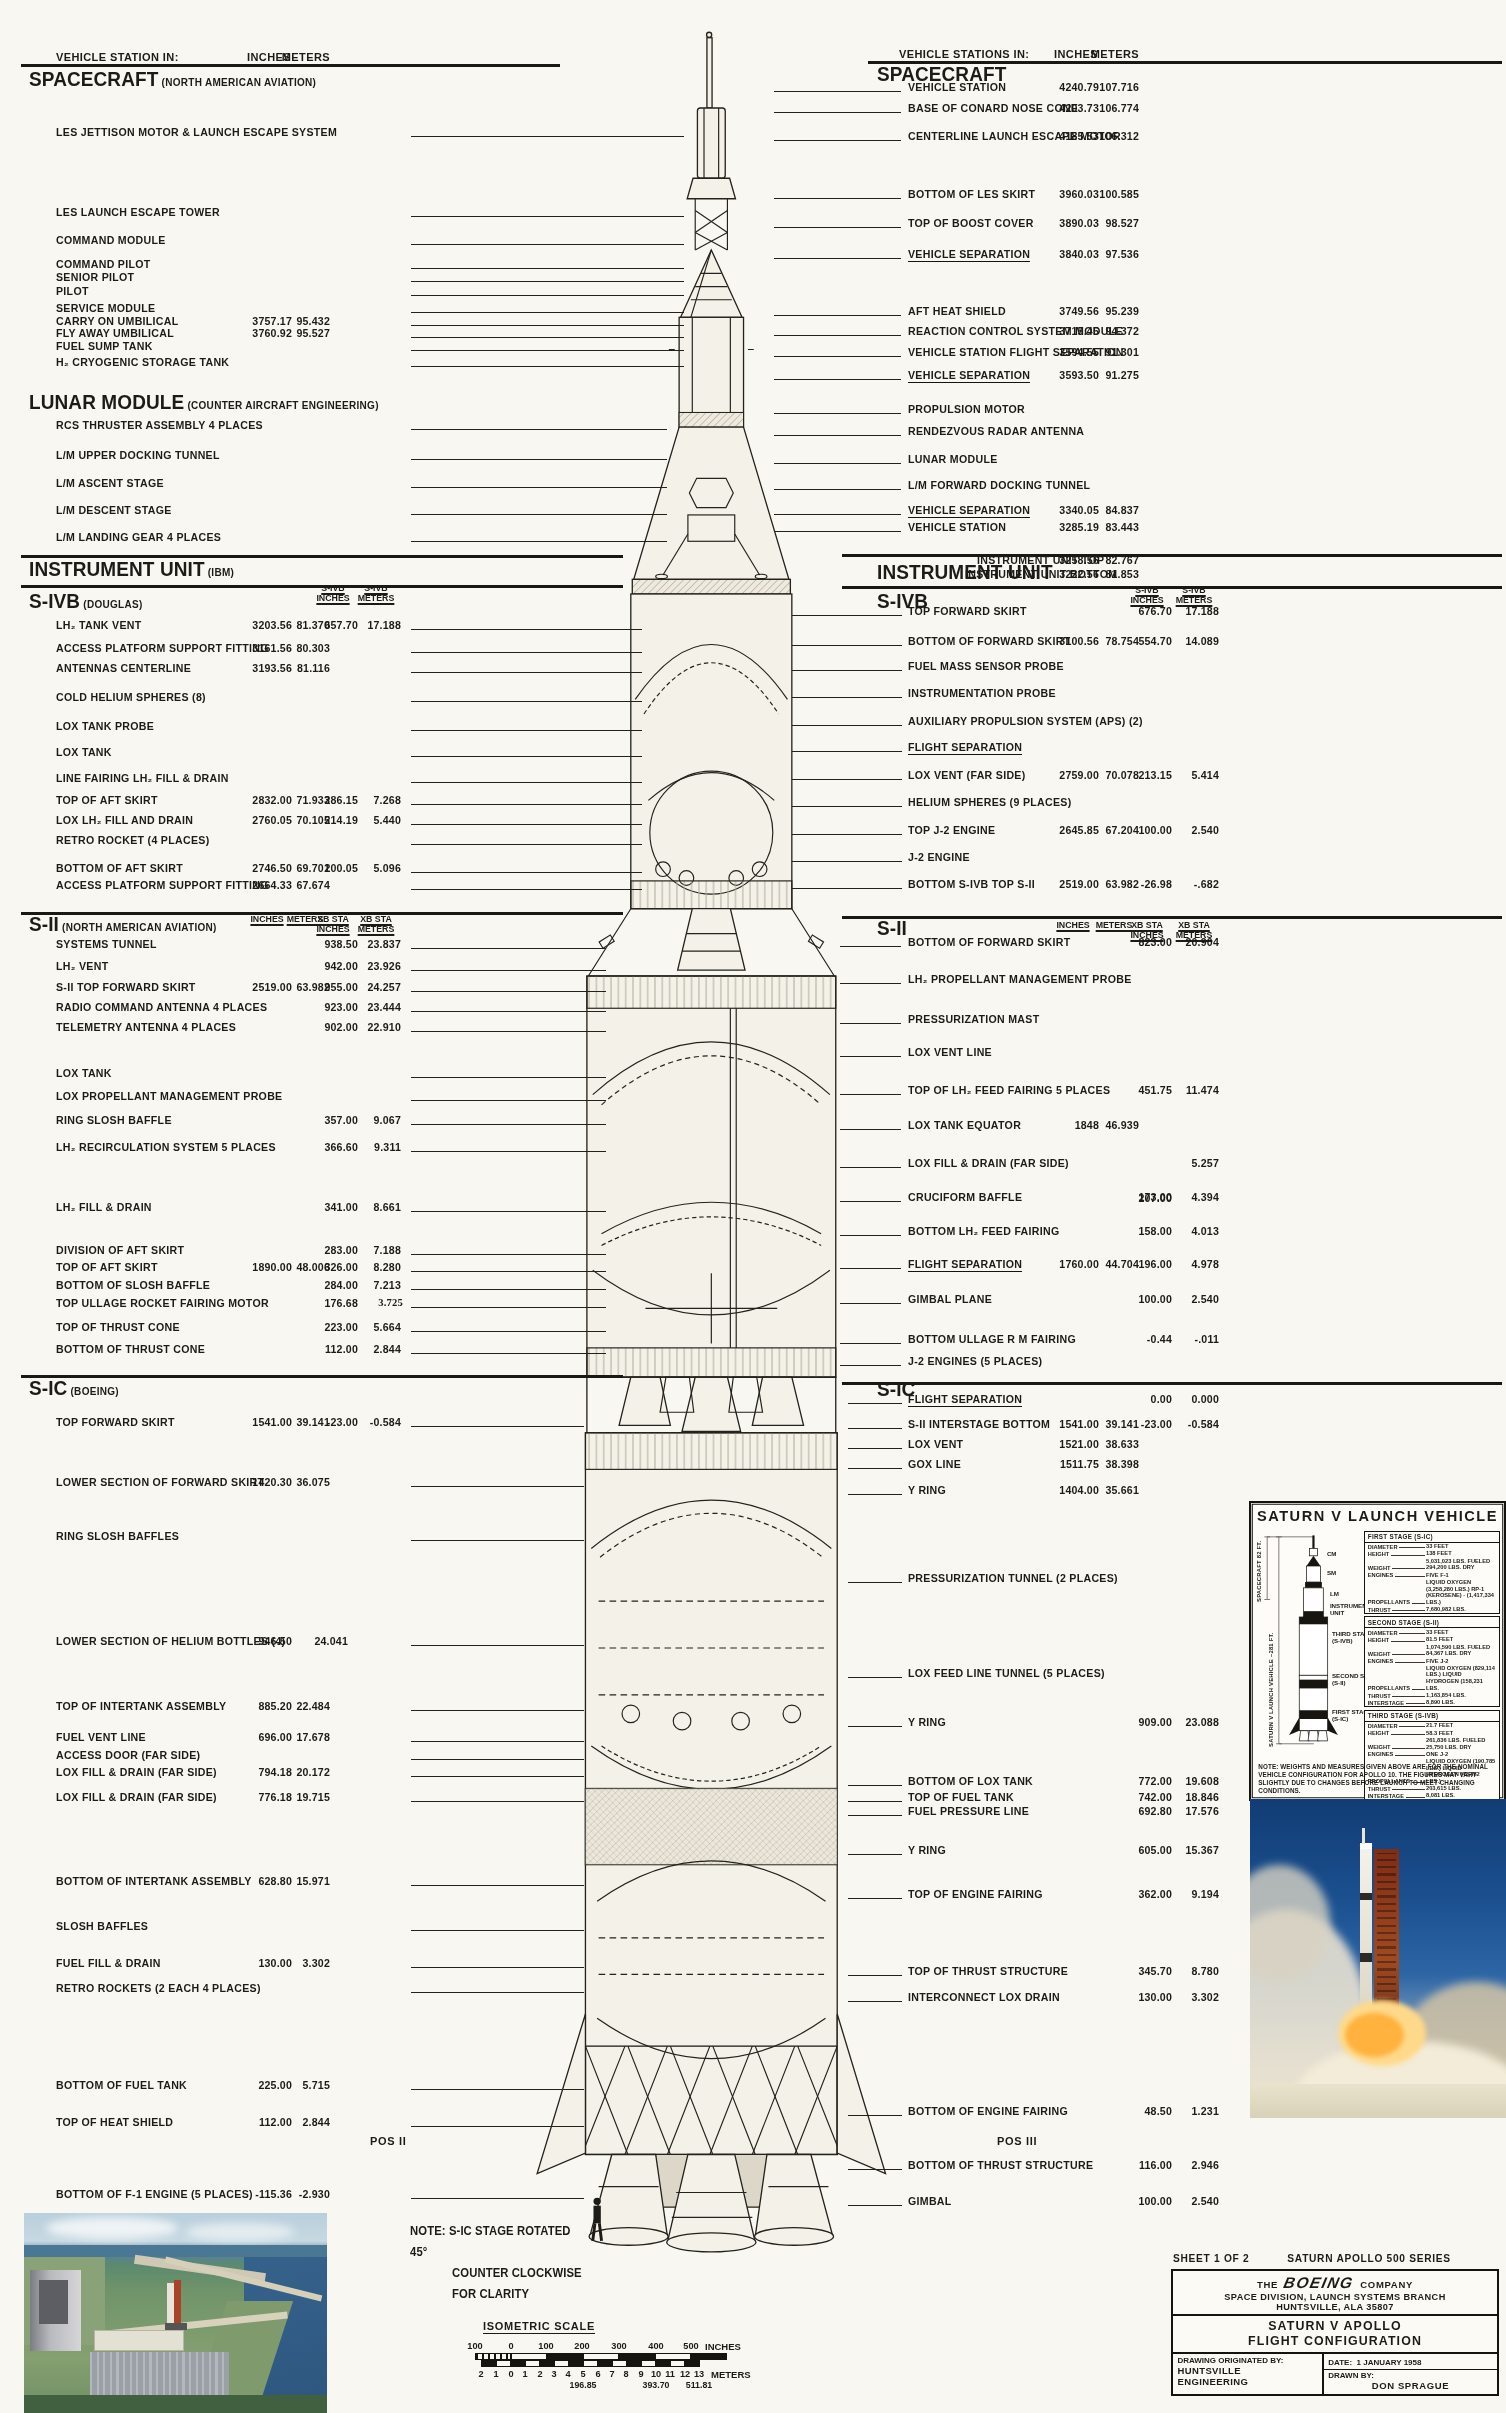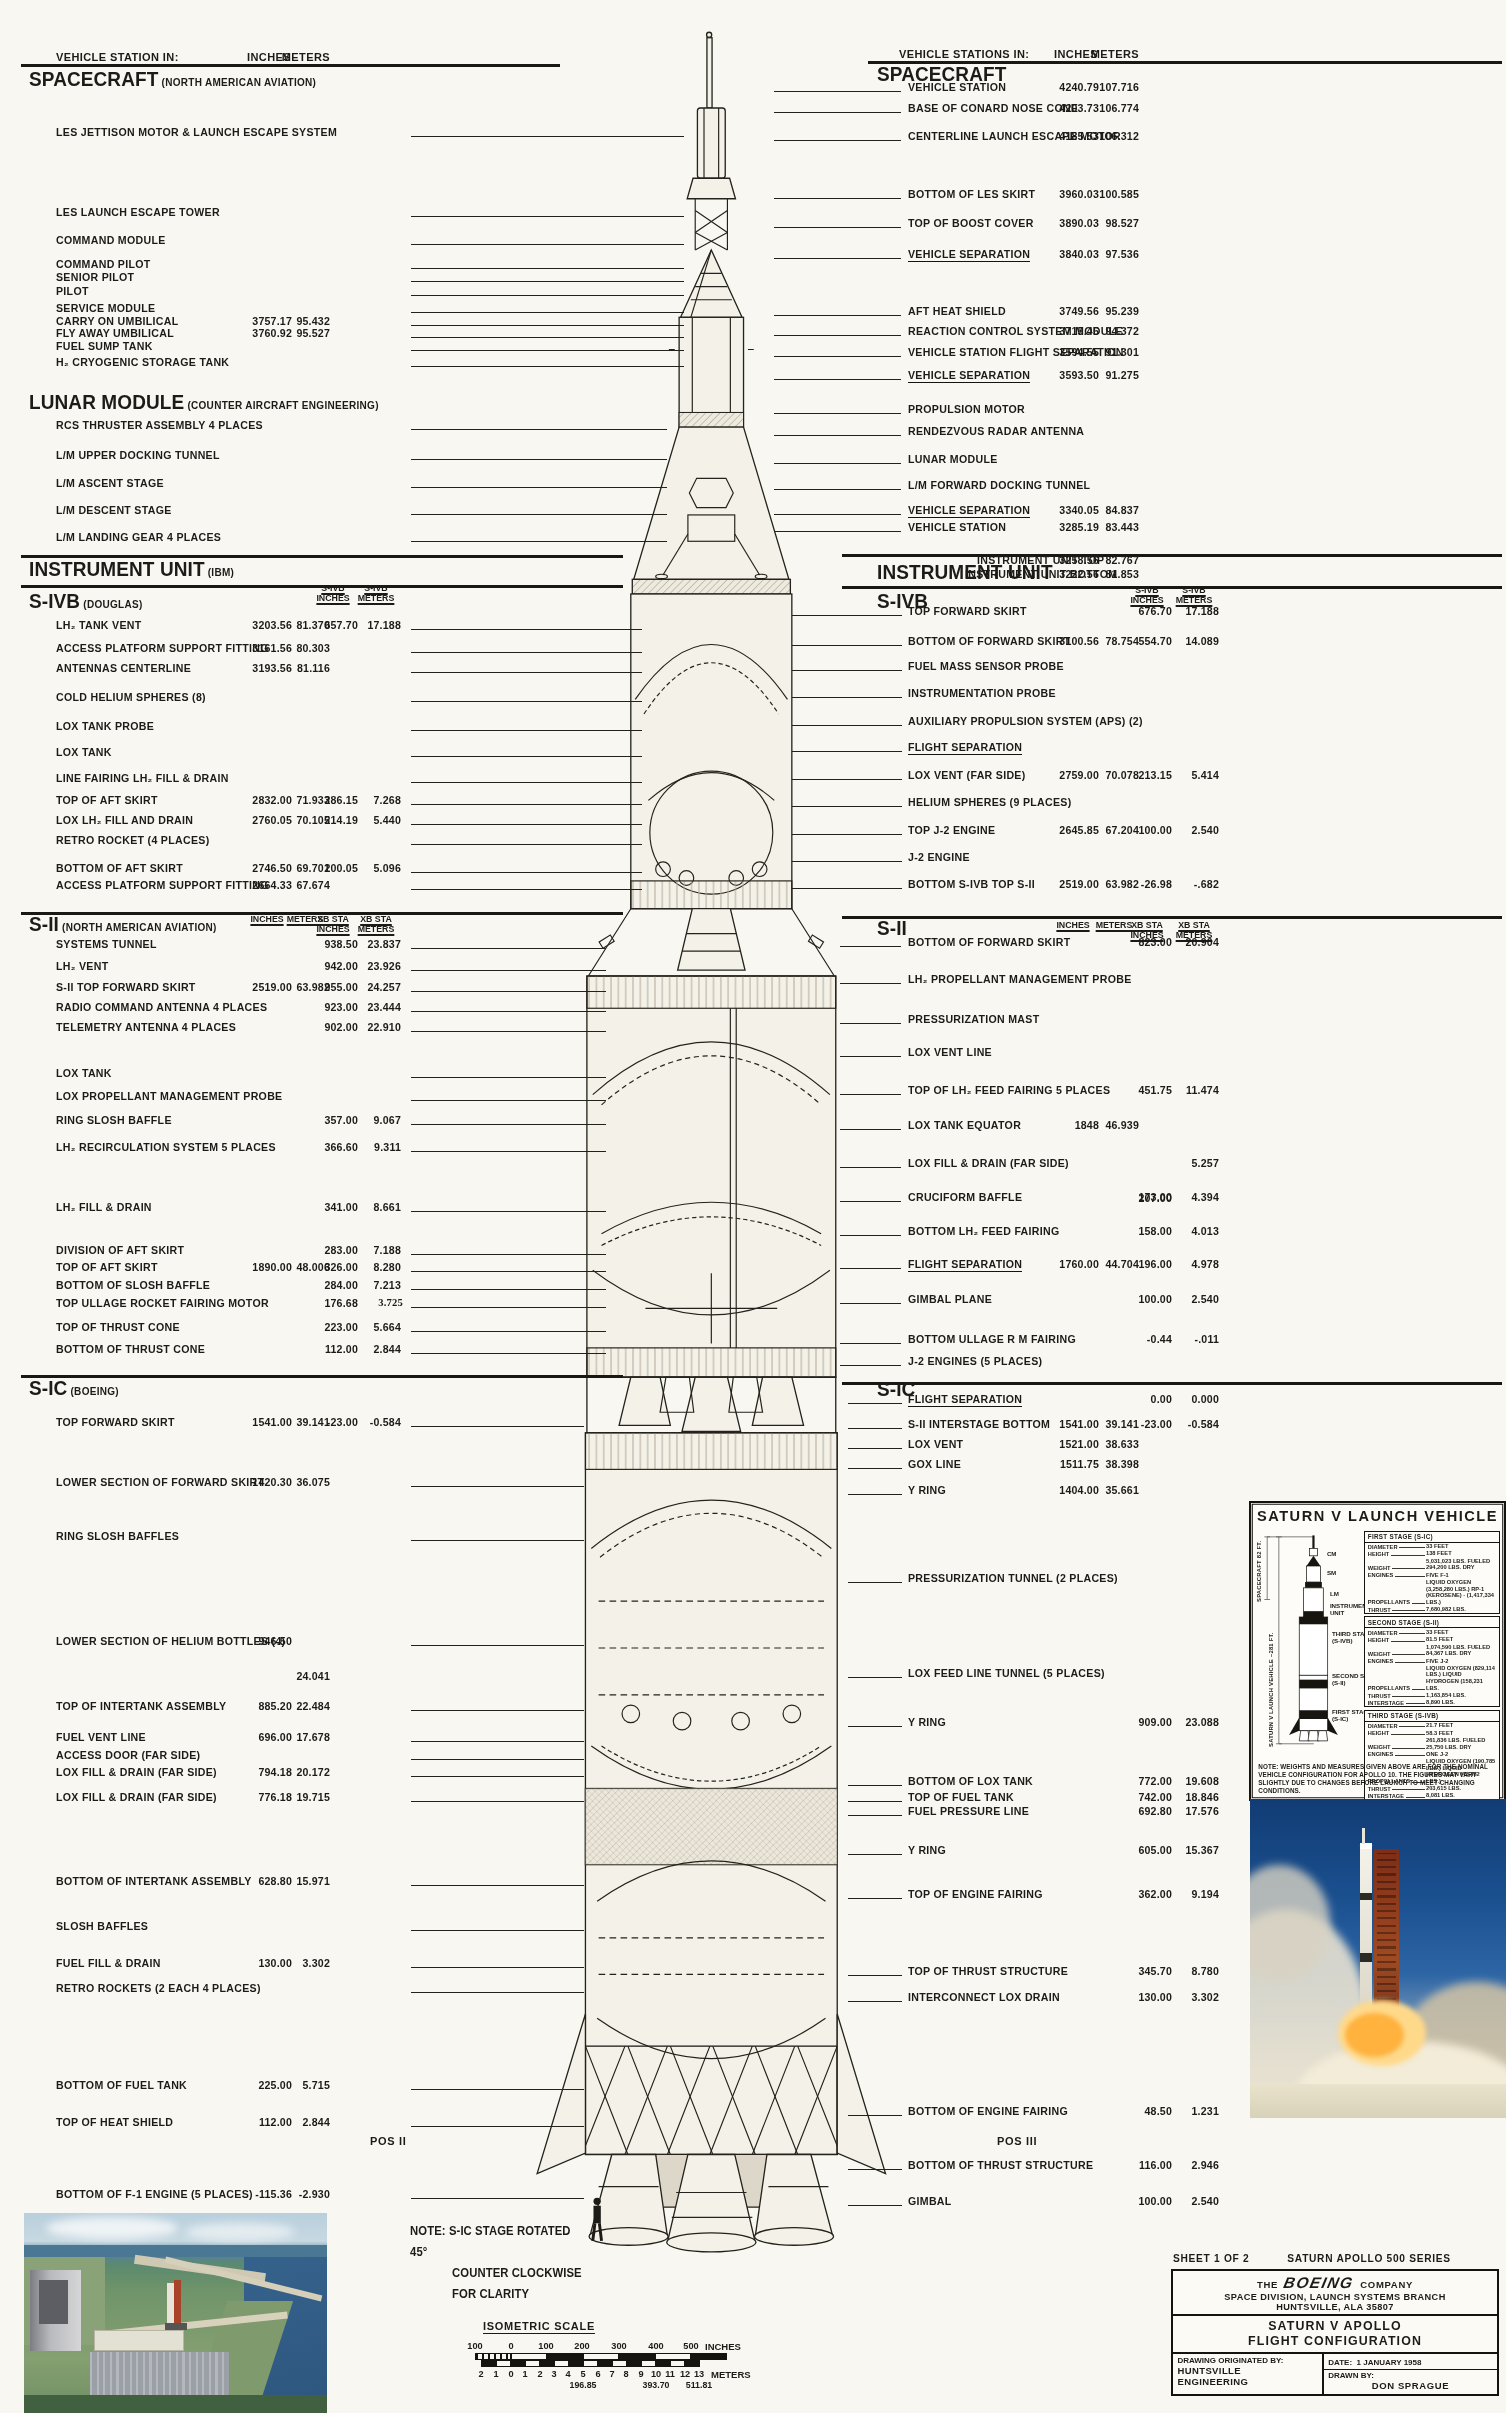--- a/index.html
+++ b/index.html
@@ -478,21 +478,21 @@
         <span class="num" style="left: 249px;">36.075</span>
         <span class="leader" style="left: 411px; width: 173px;"></span>
       </div>
       <div class="row" style="top: 1530px;">
         <span class="lbl" style="left: 56px;">RING SLOSH BAFFLES</span>
         <span class="leader" style="left: 411px; width: 173px;"></span>
       </div>
       <div class="row" style="top: 1635px;">
         <span class="lbl" style="left: 56px;">LOWER SECTION OF HELIUM BOTTLES (4)</span>
         <span class="num" style="left: 211px;">946.50</span>
-        <span class="num" style="left: 249px; margin-top: 35px;">24.041</span>
+        <span class="num" style="left: 267px;">24.041</span>
         <span class="leader" style="left: 411px; width: 173px;"></span>
       </div>
       <div class="row" style="top: 1700px;">
         <span class="lbl" style="left: 56px;">TOP OF INTERTANK ASSEMBLY</span>
         <span class="num" style="left: 211px;">885.20</span>
         <span class="num" style="left: 249px;">22.484</span>
         <span class="leader" style="left: 411px; width: 173px;"></span>
       </div>
       <div class="row" style="top: 1731px;">
         <span class="lbl" style="left: 56px;">FUEL VENT LINE</span>

